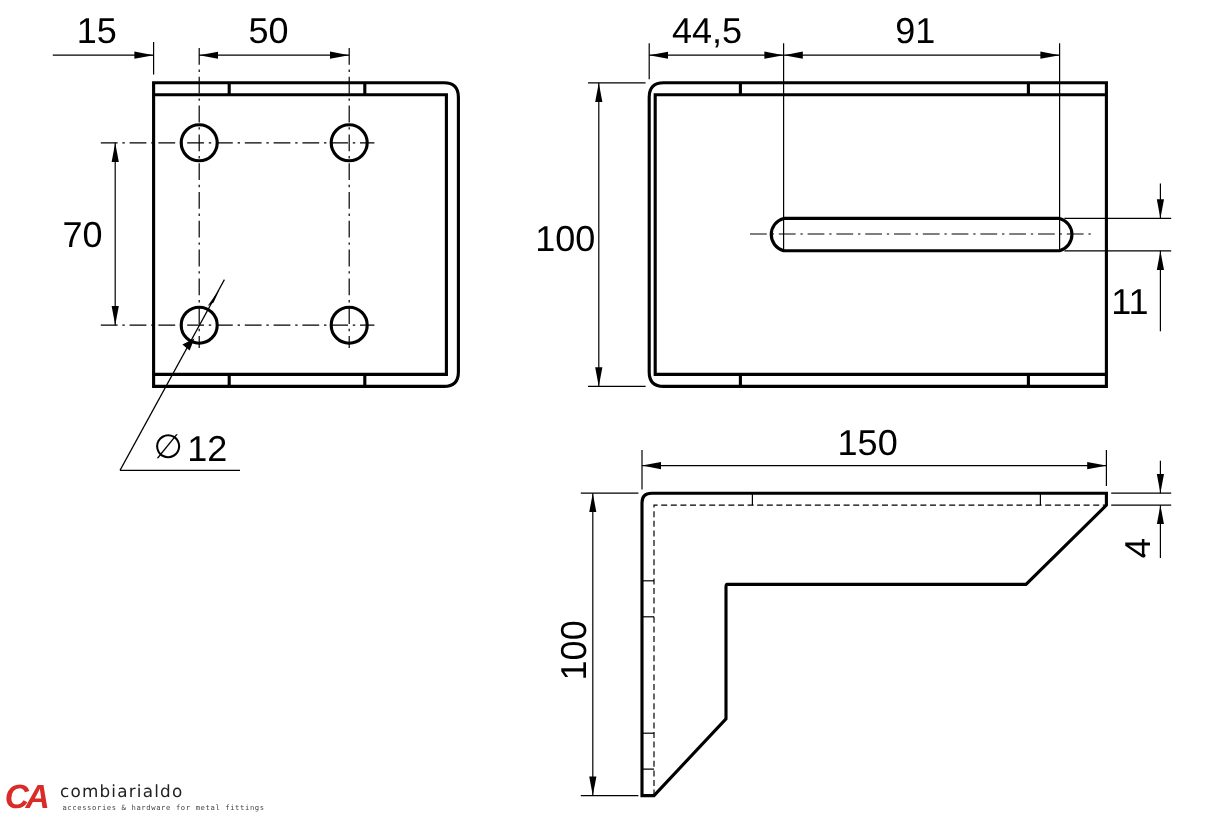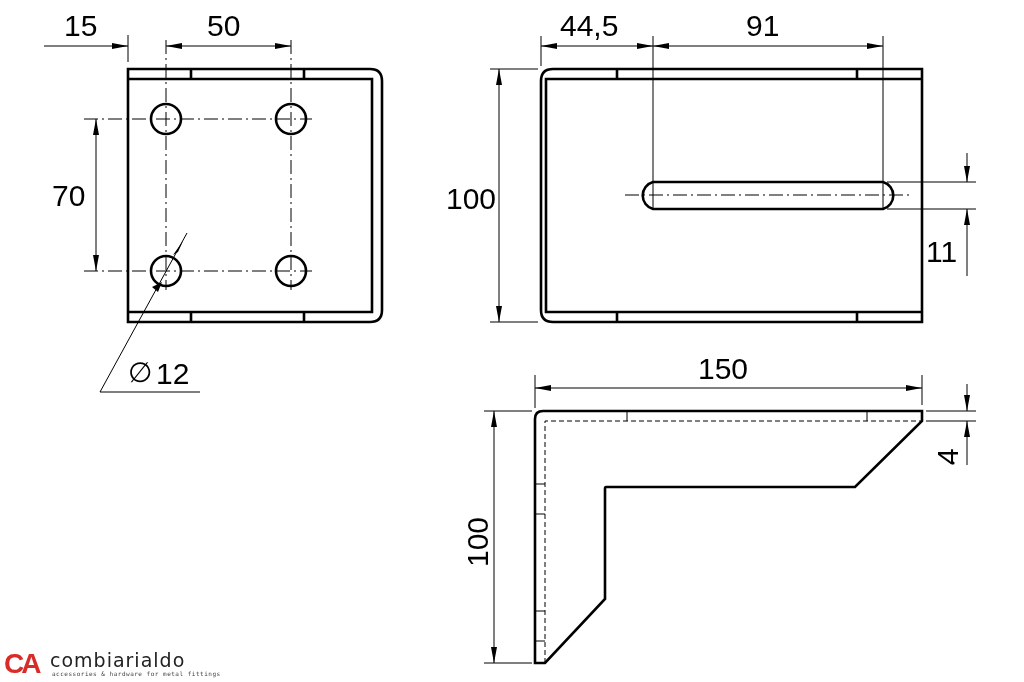--- a/index.html
+++ b/index.html
@@ -5,22 +5,22 @@
     html, body { margin: 0; padding: 0; background: #ffffff; }
     body { width: 1024px; height: 682px; position: relative; overflow: hidden; font-family: "Liberation Sans", sans-serif; }
     svg { position: absolute; left: 0; top: 0; }
     .thick { stroke: #000; stroke-width: 2.6; fill: none; }
     .thin { stroke: #000; stroke-width: 1; fill: none; }
     .center { stroke: #000; stroke-width: 1; fill: none; stroke-dasharray: 14 4 2 4; }
     .hidden { stroke: #000; stroke-width: 1; fill: none; stroke-dasharray: 5 3; }
     .dimtext { font-family: "Liberation Sans", sans-serif; font-size: 30px; fill: #000; }
     .arrow { fill: #000; stroke: none; }
     .logo { position: absolute; left: 4px; top: 648px; width: 230px; height: 32px; }
-    .logo-mark { position: absolute; left: 0; top: 0; font-family: "Liberation Sans", sans-serif; font-weight: bold; font-size: 28px; color: #d92b27; letter-spacing: -3px; line-height: 32px; }
-    .logo-name { position: absolute; left: 46px; top: 2px; font-family: "DejaVu Sans", sans-serif; font-size: 19px; color: #222; letter-spacing: 1px; line-height: 20px; }
+    .logo-mark { position: absolute; left: 0; top: 0; font-family: "Liberation Sans", sans-serif; font-weight: bold; font-size: 28px; color: #d92b27; letter-spacing: -3px; font-style: italic; line-height: 32px; }
+    .logo-name { position: absolute; left: 46px; top: 2px; font-family: "DejaVu Sans", sans-serif; font-size: 14px; color: #222; letter-spacing: 1px; line-height: 20px; }
     .logo-tag { position: absolute; left: 48px; top: 22px; font-family: "DejaVu Sans Mono", monospace; font-size: 6px; color: #444; letter-spacing: 0.5px; white-space: nowrap; }
   </style>
 </head>
 <body>
 
 <svg width="1024" height="682" viewBox="0 0 1024 682">
   <defs>
     <marker id="arr" markerWidth="16" markerHeight="8" refX="16" refY="4" orient="auto" markerUnits="userSpaceOnUse">
       <path d="M0,1 L16,4 L0,7 Z" class="arrow"></path>
     </marker>

